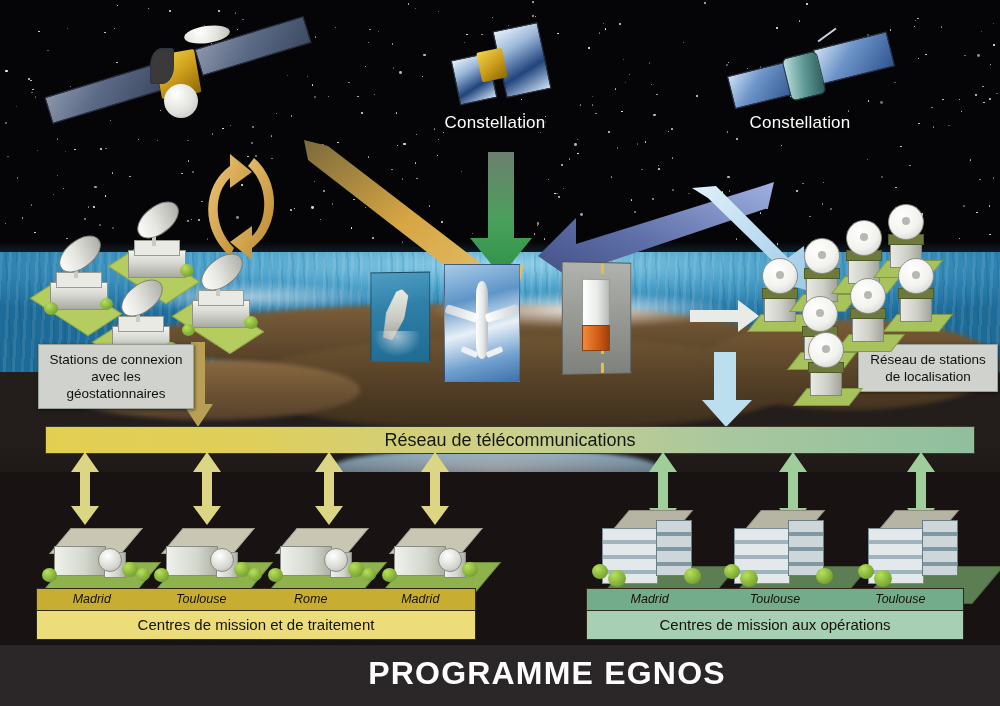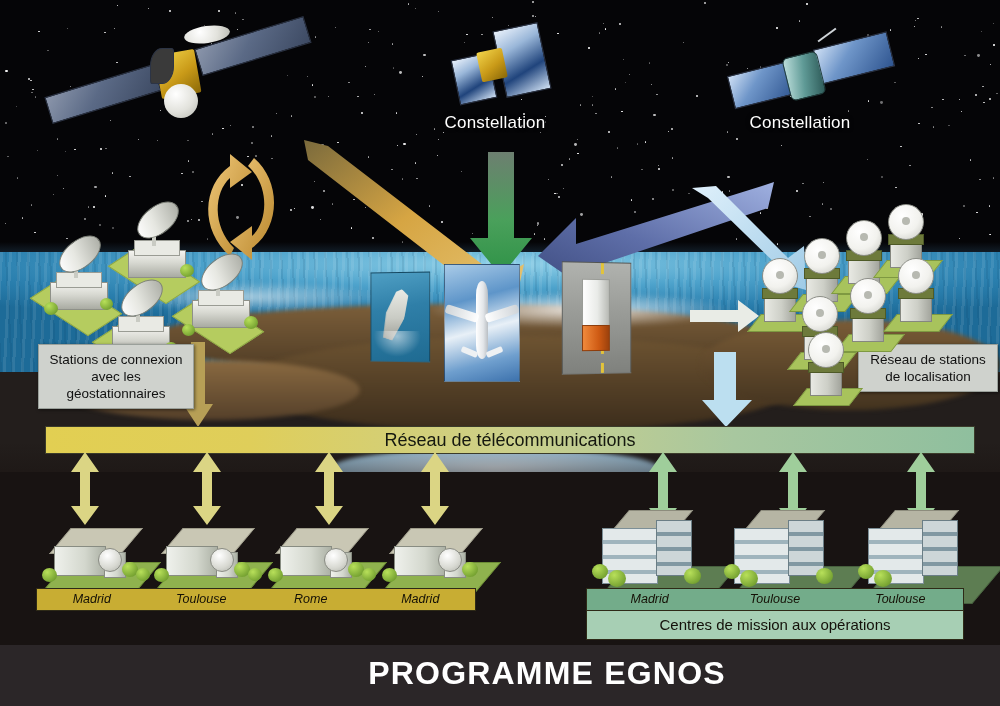--- a/index.html
+++ b/index.html
@@ -767,20 +767,21 @@
     <div class="bush" style="left:12px;top:64px;width:18px;height:17px;"></div>
   </div>
 
   <div class="grp left" style="left:36px;top:588px;width:440px;">
     <div class="cities">
       <div class="city">Madrid</div>
       <div class="city">Toulouse</div>
       <div class="city">Rome</div>
       <div class="city">Madrid</div>
     </div>
+    <div class="bigbar">Centres de mission et de traitement</div>
   </div>
 
   <div class="grp right" style="left:586px;top:588px;width:378px;">
     <div class="cities">
       <div class="city">Madrid</div>
       <div class="city">Toulouse</div>
       <div class="city">Toulouse</div>
     </div>
     <div class="bigbar">Centres de mission aux opérations</div>
   </div>

